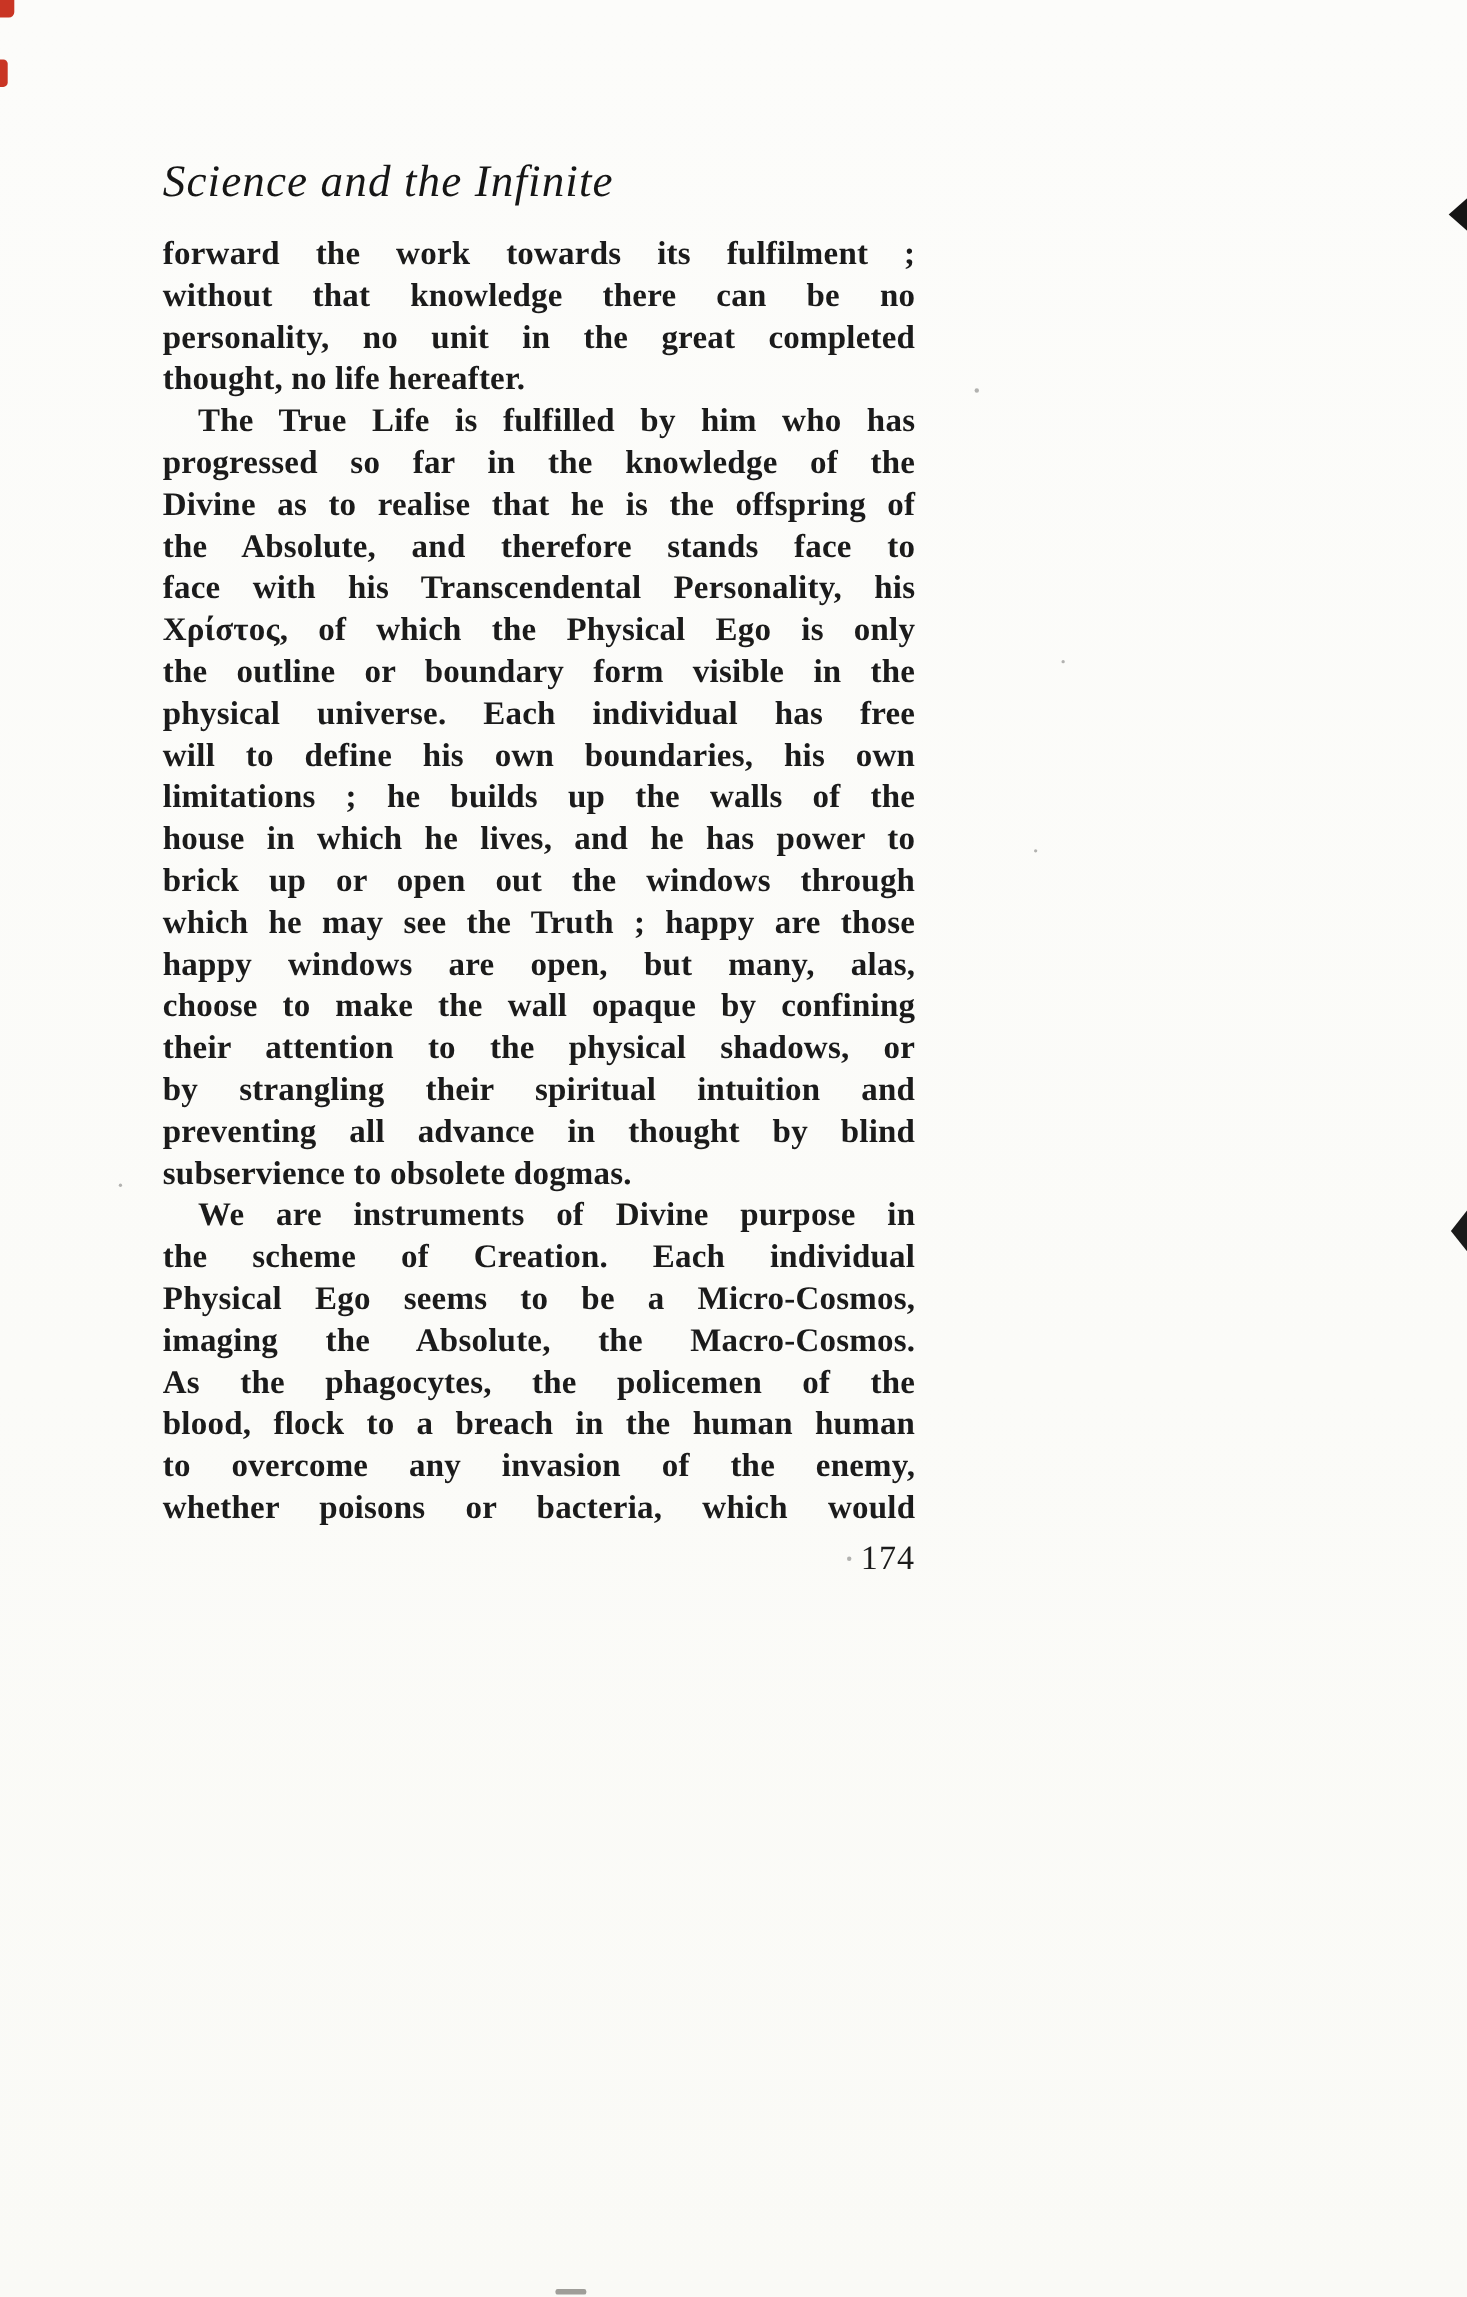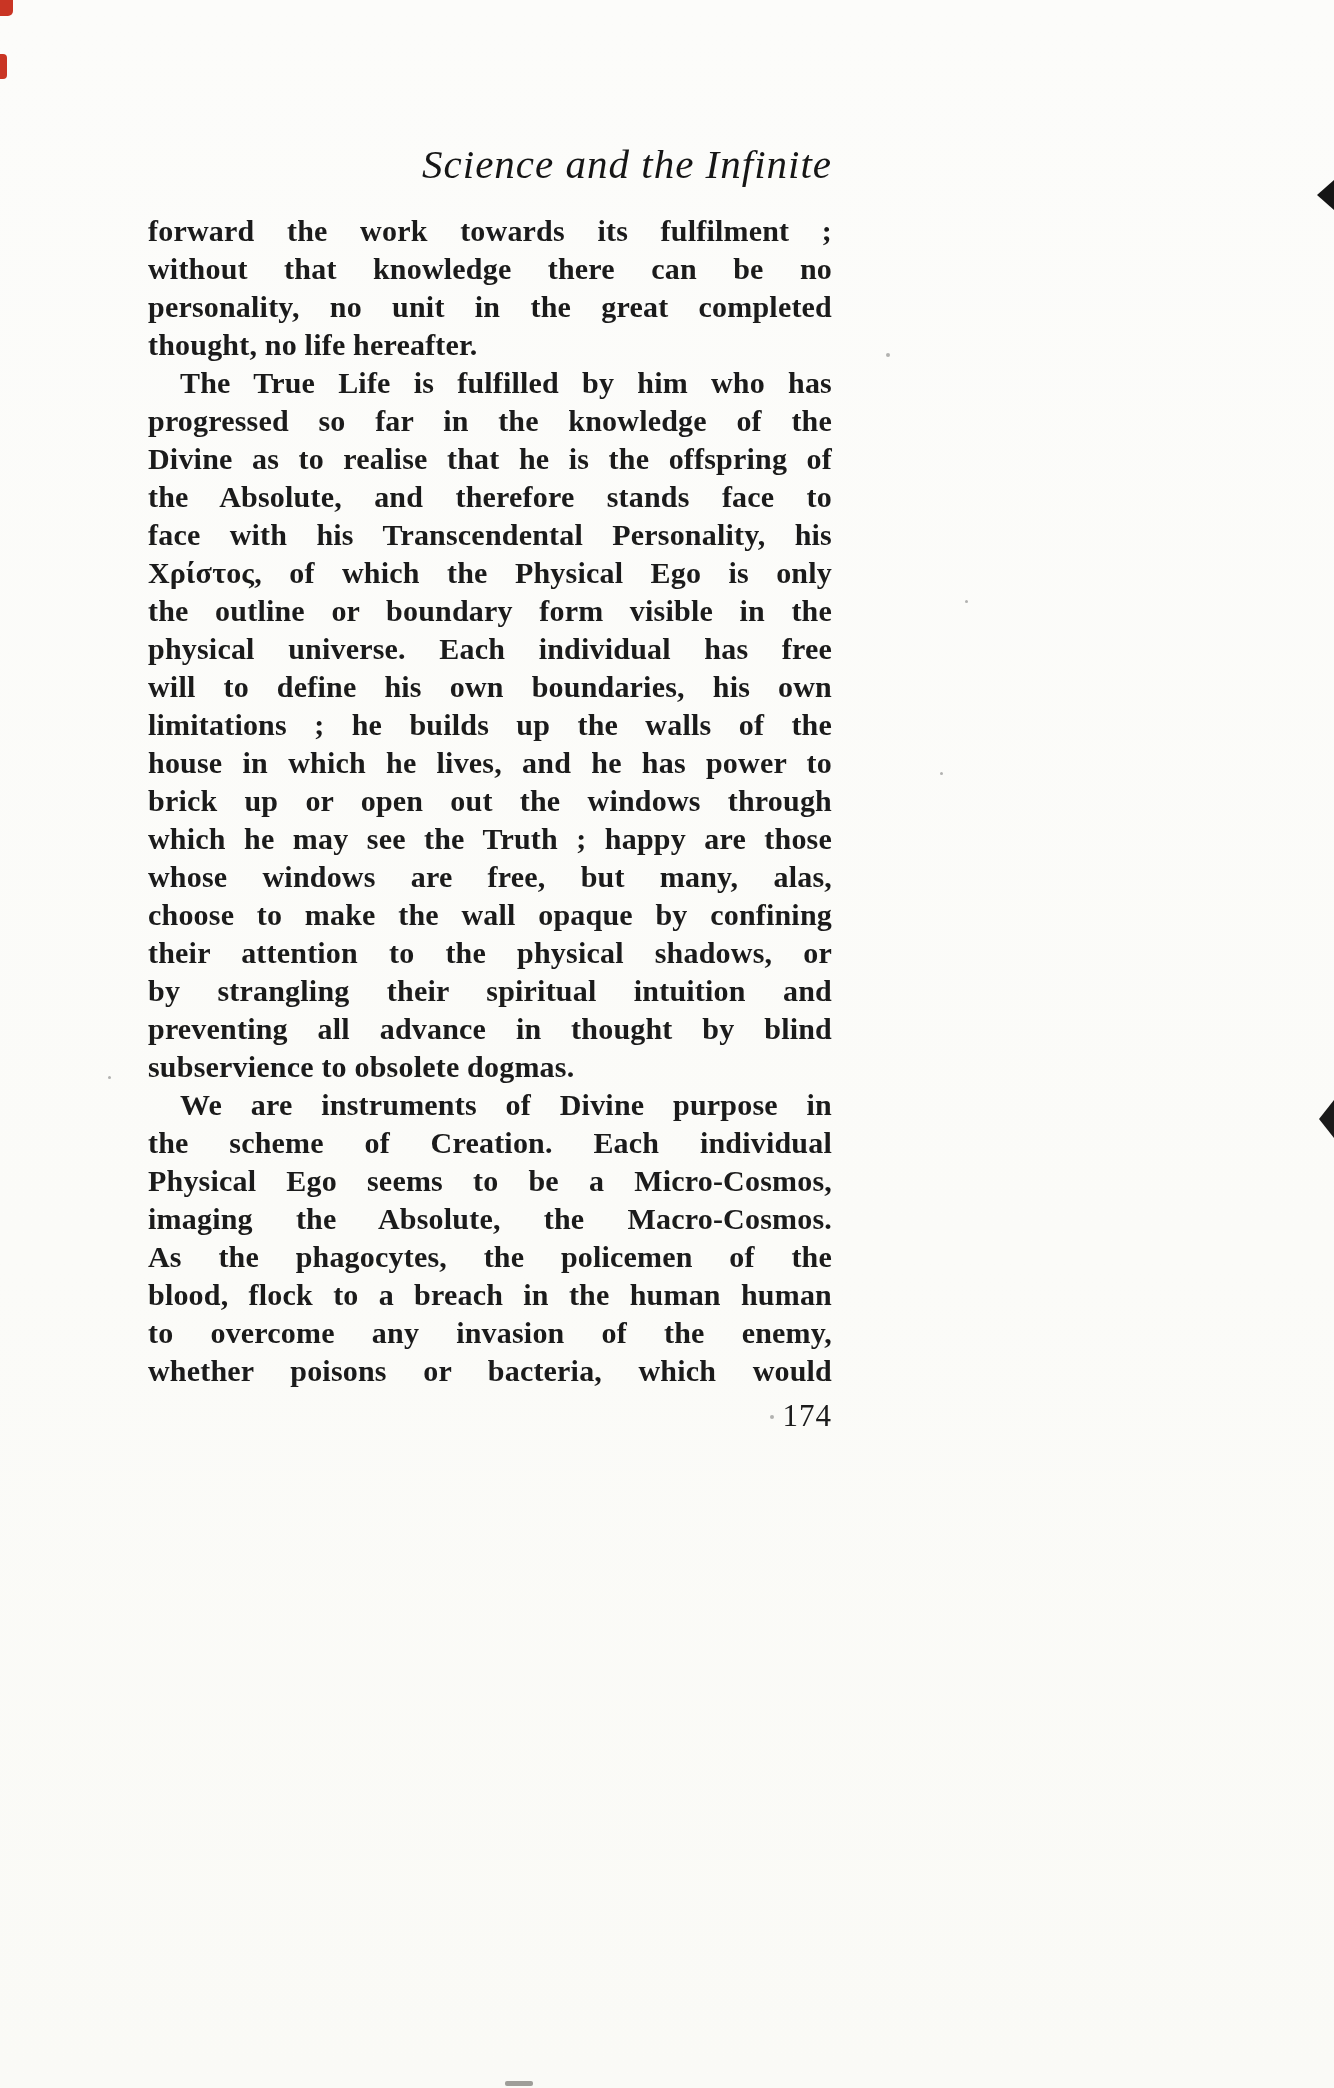--- a/index.html
+++ b/index.html
@@ -16,21 +16,21 @@
     inset: 0;
     background: linear-gradient(180deg, #fcfcfa 0%, #fbfbf8 60%, #fafaf6 100%);
   }
   .text-block {
     position: absolute;
     left: 148px;
     top: 140px;
     width: 684px;
   }
   .title {
-    text-align: right;
+    text-align: left;
     font-style: italic;
     font-size: 41px;
     letter-spacing: 1px;
     margin-bottom: 24px;
     color: #161616;
   }
   .body-text { font-size: 30px; line-height: 38px; letter-spacing: 0.2px; font-weight: bold; }
   .para { margin: 0; }
   .line {
     text-align: justify;
@@ -102,21 +102,21 @@
           <div class="line">the Absolute, and therefore stands face to</div>
           <div class="line">face with his Transcendental Personality, his</div>
           <div class="line">Χρίστος, of which the Physical Ego is only</div>
           <div class="line">the outline or boundary form visible in the</div>
           <div class="line">physical universe. Each individual has free</div>
           <div class="line">will to define his own boundaries, his own</div>
           <div class="line">limitations ; he builds up the walls of the</div>
           <div class="line">house in which he lives, and he has power to</div>
           <div class="line">brick up or open out the windows through</div>
           <div class="line">which he may see the Truth ; happy are those</div>
-          <div class="line">whose windows are free, but many, alas,</div>
+          <div class="line">happy windows are open, but many, alas,</div>
           <div class="line">choose to make the wall opaque by confining</div>
           <div class="line">their attention to the physical shadows, or</div>
           <div class="line">by strangling their spiritual intuition and</div>
           <div class="line">preventing all advance in thought by blind</div>
           <div class="line lastline">subservience to obsolete dogmas.</div>
         </div>
         <div class="para">
           <div class="line indent">We are instruments of Divine purpose in</div>
           <div class="line">the scheme of Creation. Each individual</div>
           <div class="line">Physical Ego seems to be a Micro-Cosmos,</div>

